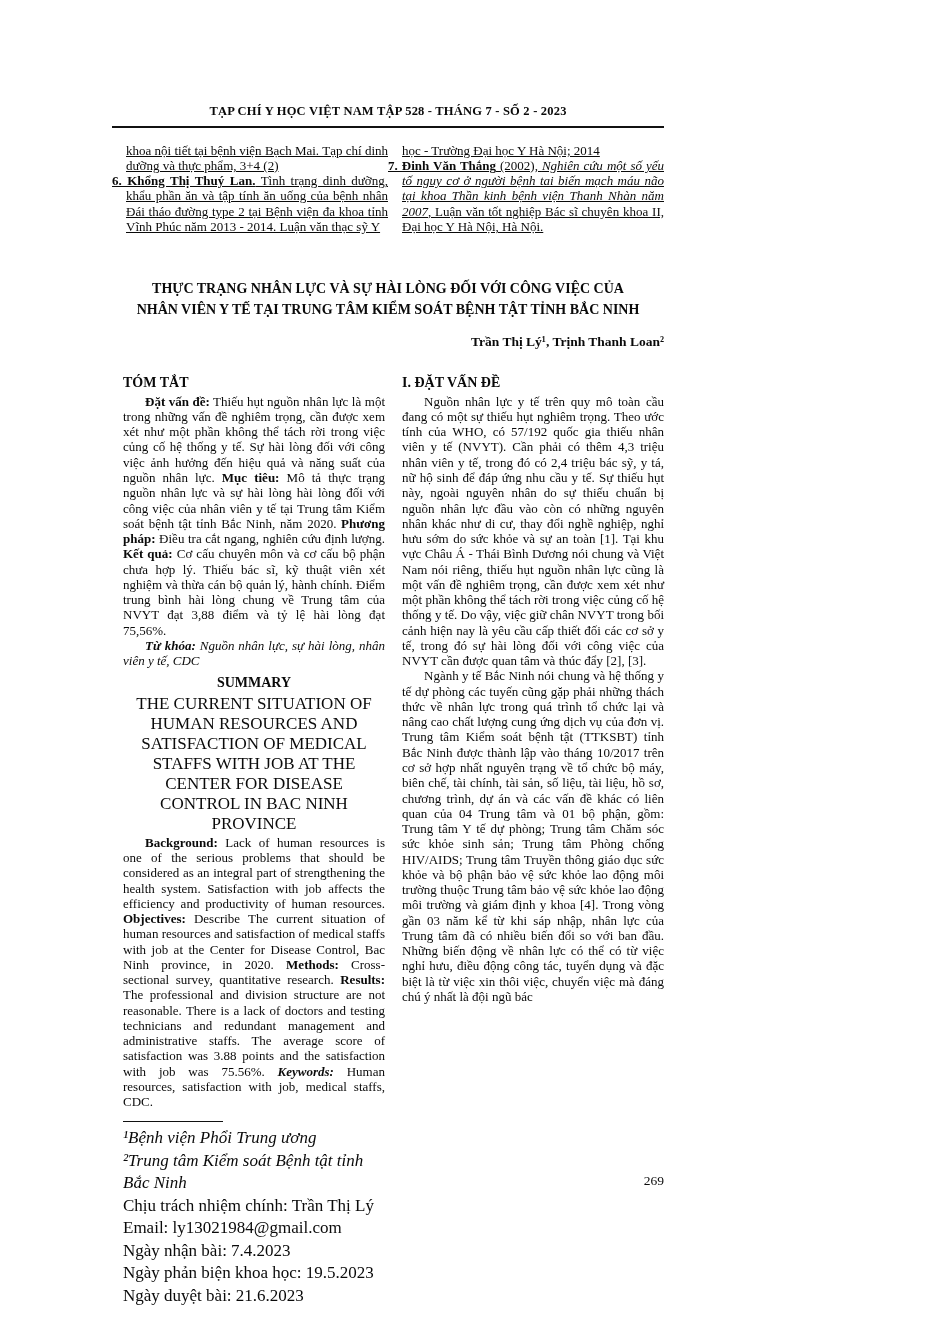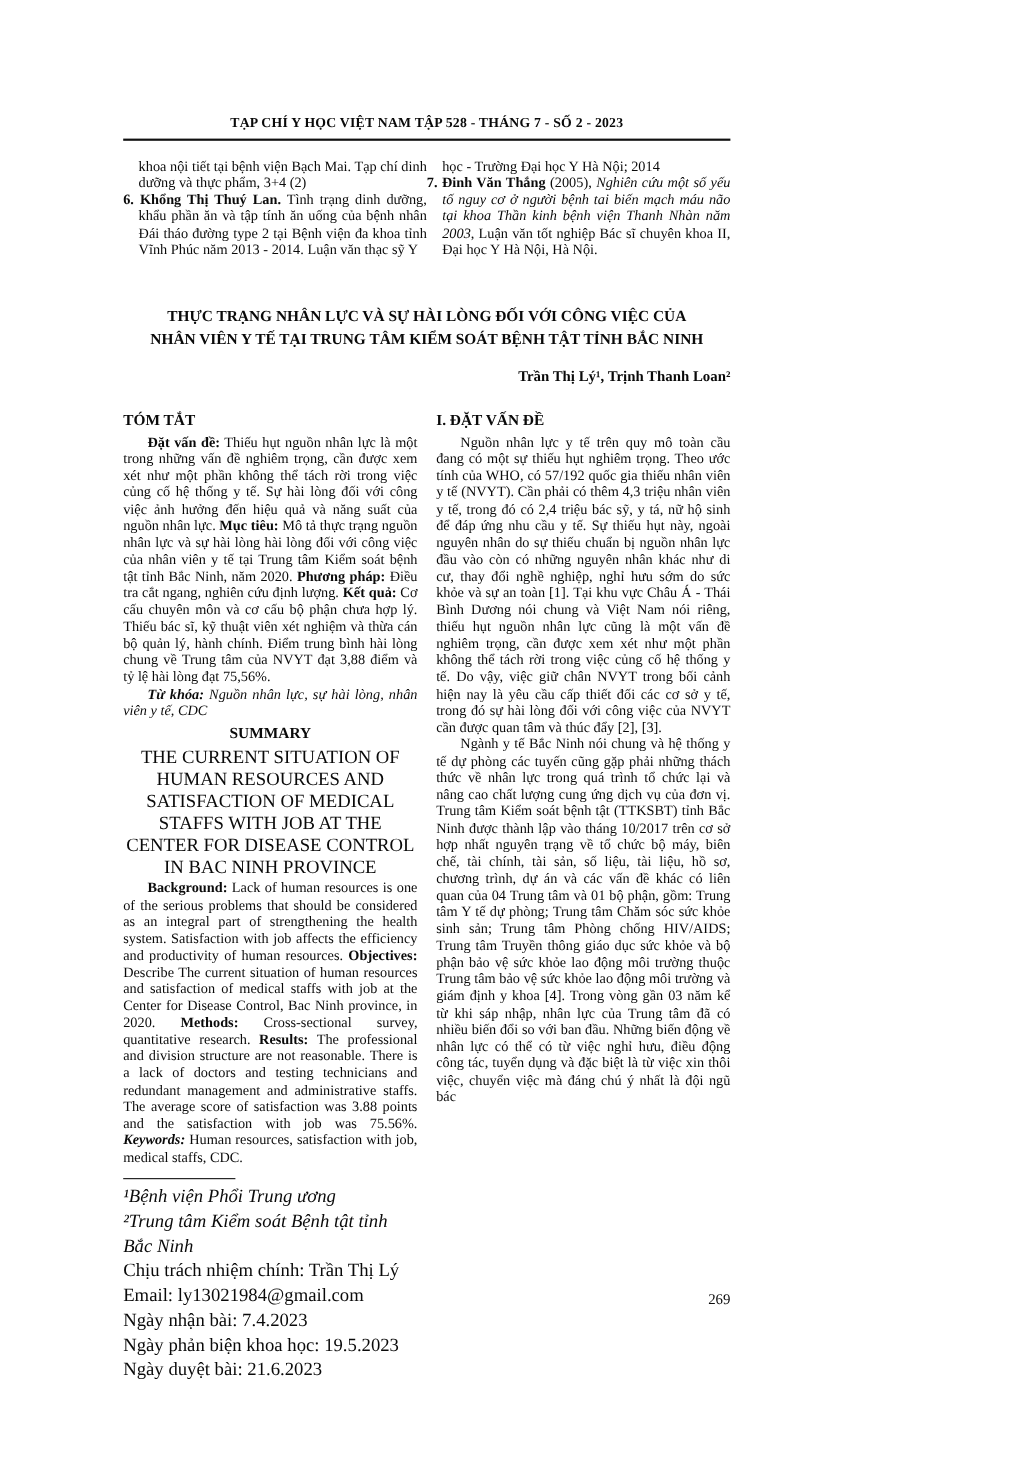--- a/index.html
+++ b/index.html
@@ -19,42 +19,42 @@
 
   .journal-header {
     text-align: center;
     font-weight: 700;
     font-size: 12.5px;
     letter-spacing: 0.2px;
     padding-bottom: 7px;
     border-bottom: 2px solid #111;
   }
 
-  .refs { display: flex; margin-top: 15px; }
+  .refs { display: flex; margin-top: 15px; text-decoration: underline; }
   .rcol { flex: 1; text-align: justify; }
   .ref-cont { padding-left: 14px; }
   .ref-cont2 { padding-left: 14px; }
   .ref-item { padding-left: 14px; text-indent: -14px; }
 
   .title-block {
     margin-top: 44px;
     text-align: center;
     font-weight: 700;
     font-size: 14px;
     line-height: 1.5;
   }
 
   .authors {
     margin-top: 14px;
     text-align: right;
     font-weight: 700;
     font-size: 13.5px;
   }
 
-  .body-cols { display: flex; gap: 17px; margin-top: 22px; }
+  .body-cols { display: flex; gap: 17px; margin-top: 22px; margin-left: 11px; }
   .bcol { flex: 1; text-align: justify; }
 
   .sec-h { font-weight: 700; font-size: 14px; line-height: 1.25; margin: 2px 0 2px 0; }
   .center-h { text-align: center; margin-top: 6px; }
 
   .para { text-indent: 22px; text-align: justify; }
   .sum-title { text-align: center; font-size: 17px; font-weight: 400; margin: 1px 0 1px 0; }
 
   .footnotes { margin-top: 12px; font-size: 17px; line-height: 1.32; text-align: left; }
   .fn-rule { width: 38%; border-top: 1px solid #111; margin-bottom: 5px; }
@@ -77,21 +77,21 @@
       <span>TẠP CHÍ Y HỌC VIỆT NAM TẬP 528 - THÁNG 7 - SỐ 2 - 2023</span>
     </div>
 
     <div class="refs">
       <div class="rcol">
         <p class="ref-cont">khoa nội tiết tại bệnh viện Bạch Mai. Tạp chí dinh dưỡng và thực phẩm, 3+4 (2)</p>
         <p class="ref-item"><b>6. Khổng Thị Thuý Lan.</b><span> Tình trạng dinh dưỡng, khẩu phần ăn và tập tính ăn uống của bệnh nhân Đái tháo đường type 2 tại Bệnh viện đa khoa tỉnh Vĩnh Phúc năm 2013 - 2014. Luận văn thạc sỹ Y</span></p>
       </div>
       <div class="rcol">
         <p class="ref-cont2">học - Trường Đại học Y Hà Nội; 2014</p>
-        <p class="ref-item"><b>7. Đinh Văn Thắng</b><span> (2005), </span><i>Nghiên cứu một số yếu tố nguy cơ ở người bệnh tai biến mạch máu não tại khoa Thần kinh bệnh viện Thanh Nhàn năm 2003</i><span>, Luận văn tốt nghiệp Bác sĩ chuyên khoa II, Đại học Y Hà Nội, Hà Nội.</span></p>
+        <p class="ref-item"><b>7. Đinh Văn Thắng</b><span> (2002), </span><i>Nghiên cứu một số yếu tố nguy cơ ở người bệnh tai biến mạch máu não tại khoa Thần kinh bệnh viện Thanh Nhàn năm 2007</i><span>, Luận văn tốt nghiệp Bác sĩ chuyên khoa II, Đại học Y Hà Nội, Hà Nội.</span></p>
       </div>
     </div>
 
     <h1 class="title-block">
       <div>THỰC TRẠNG NHÂN LỰC VÀ SỰ HÀI LÒNG ĐỐI VỚI CÔNG VIỆC CỦA</div>
       <div>NHÂN VIÊN Y TẾ TẠI TRUNG TÂM KIỂM SOÁT BỆNH TẬT TỈNH BẮC NINH</div>
     </h1>
 
     <div class="authors">Trần Thị Lý¹, Trịnh Thanh Loan²</div>
 

